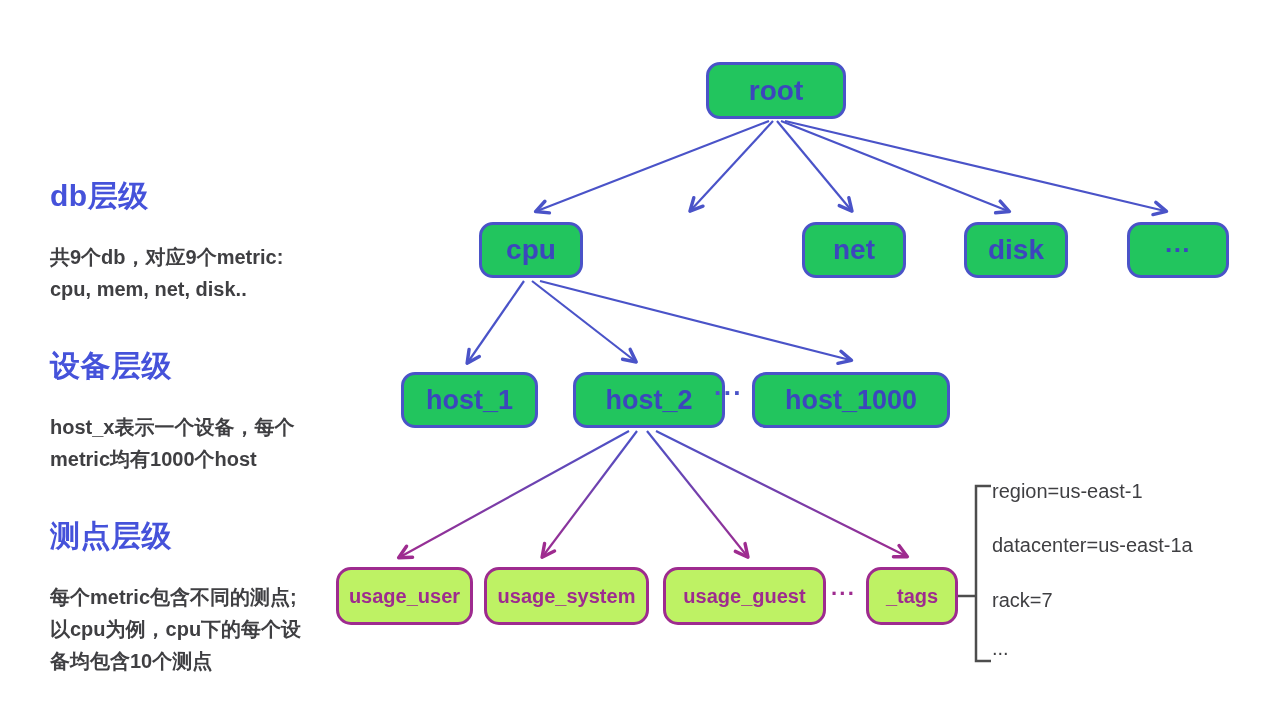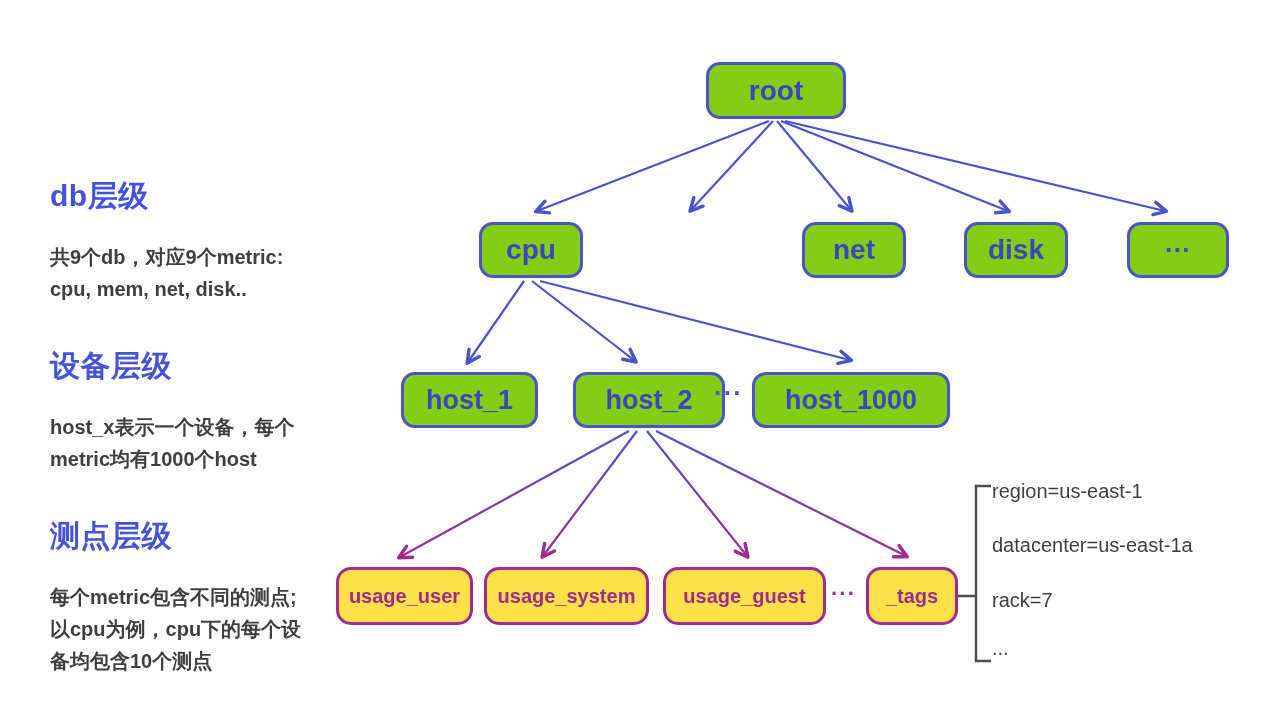--- a/index.html
+++ b/index.html
@@ -9,25 +9,25 @@
   .stage { position: absolute; left: 0; top: 0; width: 1280px; height: 720px; }
 
   
   .annot { position: absolute; left: 50px; width: 300px; }
   .annot-heading { color: #4552da; font-size: 30px; font-weight: bold; letter-spacing: 0.5px; }
   .annot-body { margin-top: 24px; color: #3f3f42; font-size: 20px; font-weight: bold; line-height: 32px; }
 
   
   .node { position: absolute; display: flex; align-items: center; justify-content: center; }
   .node-blue {
-    border: 3px solid #4a53c8; background: #84cc16; color: #3c46bd;
+    border: 3px solid #4a53c8; background: #22c55e; color: #3c46bd;
     border-radius: 14px; font-weight: bold; font-size: 28px;
   }
   .node-magenta {
-    border: 3px solid #9e2b8f; background: #fde047; color: #9e2b8f;
+    border: 3px solid #9e2b8f; background: #bef264; color: #9e2b8f;
     border-radius: 15px; font-weight: bold; font-size: 20px;
   }
   .ellipsis-free { position: absolute; font-weight: bold; letter-spacing: 1px; }
   .ellipsis-blue { color: #4a53c8; font-size: 26px; }
   .ellipsis-magenta { color: #9e2b8f; font-size: 22px; }
 
   
   .tag-item { position: absolute; left: 992px; color: #3f3f42; font-size: 20px; }
 
   svg.overlay { position: absolute; left: 0; top: 0; width: 1280px; height: 720px; pointer-events: none; }

